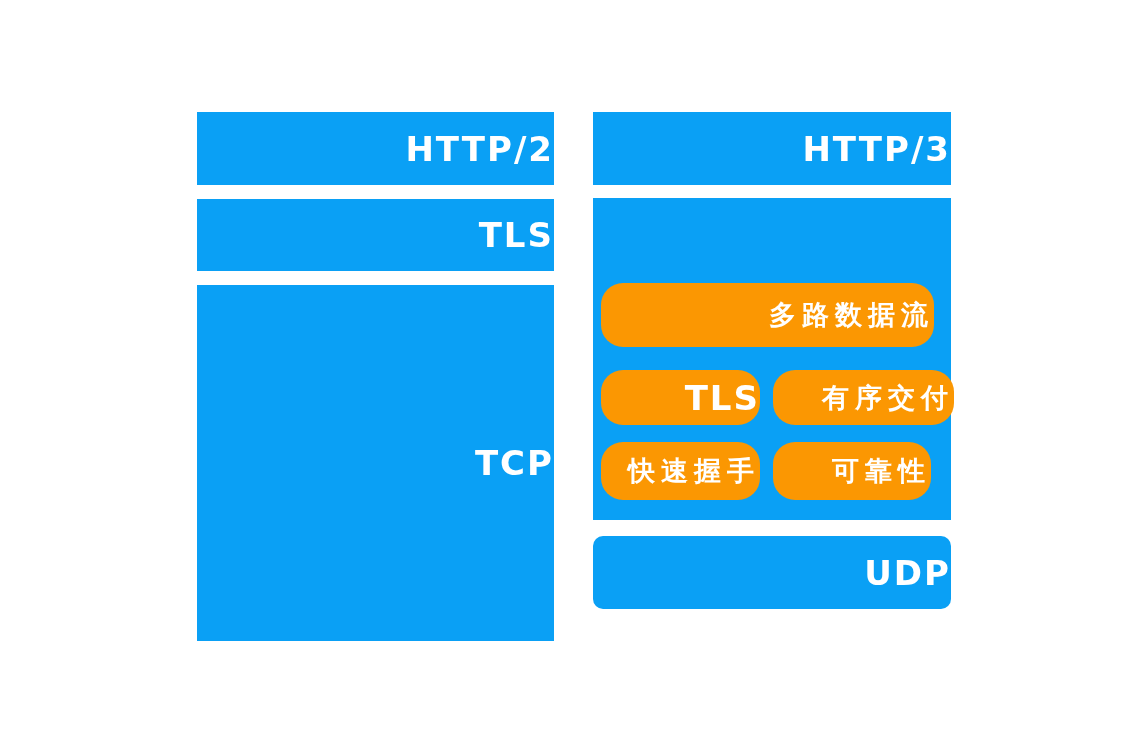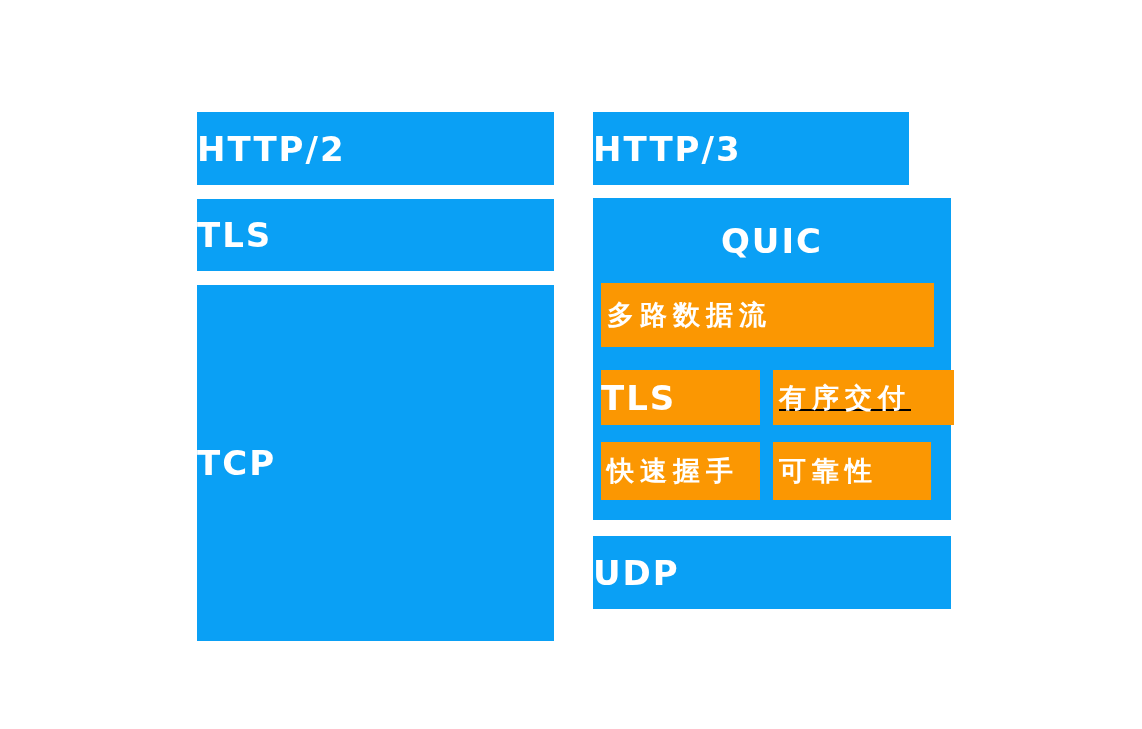--- a/index.html
+++ b/index.html
@@ -12,57 +12,57 @@
     width: 1142px;
     height: 729px;
     background: var(--background, #ffffff);
     overflow: hidden;
     font-family: "DejaVu Sans", "Liberation Sans", sans-serif;
   }
   .box {
     position: absolute;
     display: flex;
     align-items: center;
-    justify-content: flex-start;
+    justify-content: flex-end;
     box-sizing: border-box;
   }
   .blue  { background: var(--blue, #0aa0f5); }
-  .orange{ background: var(--orange, #fb9702); }
+  .orange{ background: var(--orange, #fb9702); border-radius: 22px; }
   .label {
     color: var(--label_text, #ffffff);
     font-weight: bold;
     font-size: 34px;
     letter-spacing: 2px;
     white-space: nowrap;
   }
   .label-cn {
     color: var(--label_text, #ffffff);
     font-weight: bold;
     font-size: 27px;
     letter-spacing: 6px;
     text-indent: 6px; 
     white-space: nowrap;
   }
   
   .http2 { left: 197px; top: 112px; width: 357px; height: 73px; }
   .tlsL  { left: 197px; top: 199px; width: 357px; height: 72px; }
   .tcp   { left: 197px; top: 285px; width: 357px; height: 356px; }
   
-  .http3 { left: 593px; top: 112px; width: 316px; height: 73px; }
+  .http3 { left: 593px; top: 112px; width: 358px; height: 73px; }
   .quic  { left: 593px; top: 198px; width: 358px; height: 322px; display: block; }
   .quic-title {
     position: absolute; left: 0; right: 0; top: 0; height: 85px;
     display: flex; align-items: center; justify-content: center;
   }
   .feat-multiplex { left: 8px;   top: 85px;  width: 333px; height: 64px; }
   .feat-tls       { left: 8px;   top: 172px; width: 159px; height: 55px; }
-  .feat-ordered   { left: 180px; top: 172px; width: 181px; height: 55px; text-decoration: underline; }
+  .feat-ordered   { left: 180px; top: 172px; width: 181px; height: 55px; }
   .feat-handshake { left: 8px;   top: 244px; width: 159px; height: 58px; }
   .feat-reliable  { left: 180px; top: 244px; width: 158px; height: 58px; }
-  .udp   { left: 593px; top: 536px; width: 358px; height: 73px; }
+  .udp   { left: 593px; top: 536px; width: 358px; height: 73px; border-radius: 10px; }
   
   .ip    { left: 197px; top: 623px; width: 754px; height: 73px; }
 </style>
 </head>
 <body>
 
 <div class="canvas">
 
   <div class="box blue http2">
     <span class="label">HTTP/2</span>
@@ -74,23 +74,20 @@
 
   <div class="box blue tcp">
     <span class="label">TCP</span>
   </div>
 
   <div class="box blue http3">
     <span class="label">HTTP/3</span>
   </div>
 
   <div class="box blue quic">
-    <div class="quic-title">
-      <span class="label">QUIC</span>
-    </div>
 
     <div class="box orange feat-multiplex">
       <span class="label-cn">多路数据流</span>
     </div>
 
     <div class="box orange feat-tls">
       <span class="label">TLS</span>
     </div>
 
     <div class="box orange feat-ordered">

